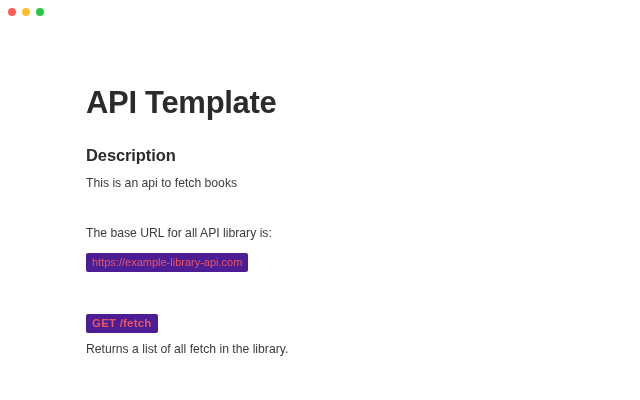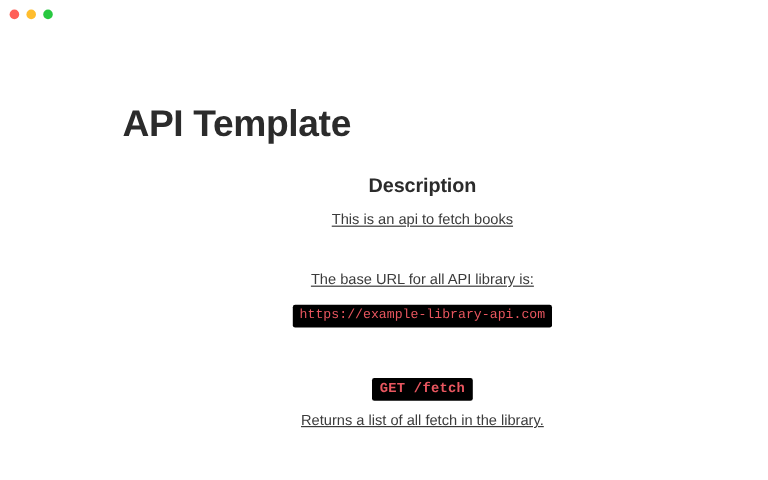--- a/index.html
+++ b/index.html
@@ -44,21 +44,21 @@
     width: 8px;
     height: 8px;
     border-radius: 50%;
     display: block;
   }
 
   
   .doc {
     position: absolute;
     top: 26px;
-    left: 16px;
+    left: 0;
     width: 516px;
     height: 374px;
     background: #ffffff;
     overflow: hidden;
   }
   .doc-inner {
     padding: 60px 0 0 86px;
     width: 500px;
   }
 
@@ -66,55 +66,53 @@
     font-size: 31px;
     font-weight: bold;
     color: #2b2b2b;
     letter-spacing: -0.3px;
     line-height: 1.12;
     margin: 0 0 0 0;
   }
 
   .section {
     margin: 0;
-    text-align: center;
   }
   .section-heading {
     font-size: 16.5px;
     font-weight: bold;
     color: #2b2b2b;
     letter-spacing: -0.1px;
     line-height: 1.2;
     margin: 0;
   }
   .section-para {
     font-size: 12.2px;
     color: #3b3b3b;
     line-height: 1.45;
     margin: 0;
-    text-decoration: underline;
   }
 
   
   .sp-title-gap   { height: 25px; }
   .sp-head-gap    { height: 9px; }
   .sp-sec-gap     { height: 24px; }
   .sp-code-gap    { height: 10px; }
   .sp-code-after  { height: 8px; }
 
   
   .code-line {
     margin: 0;
     line-height: 1;
   }
   .code-chip {
     display: inline-block;
-    background: #000000;
+    background: #4c1d95;
     color: #e8565f;
-    font-family: Liberation Mono, monospace;
+    font-family: Liberation Sans, sans-serif;
     font-size: 11px;
     padding: 4px 6px 4px 6px;
     border-radius: 2px;
     white-space: pre;
     letter-spacing: 0px;
   }
   .code-chip.strong {
     font-weight: bold;
     font-size: 11.5px;
     letter-spacing: 0.2px;

